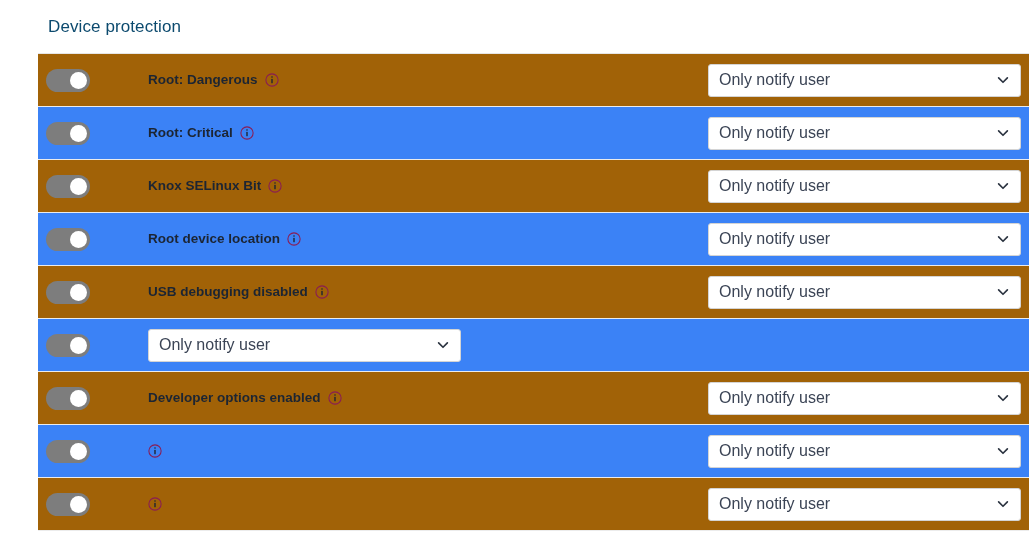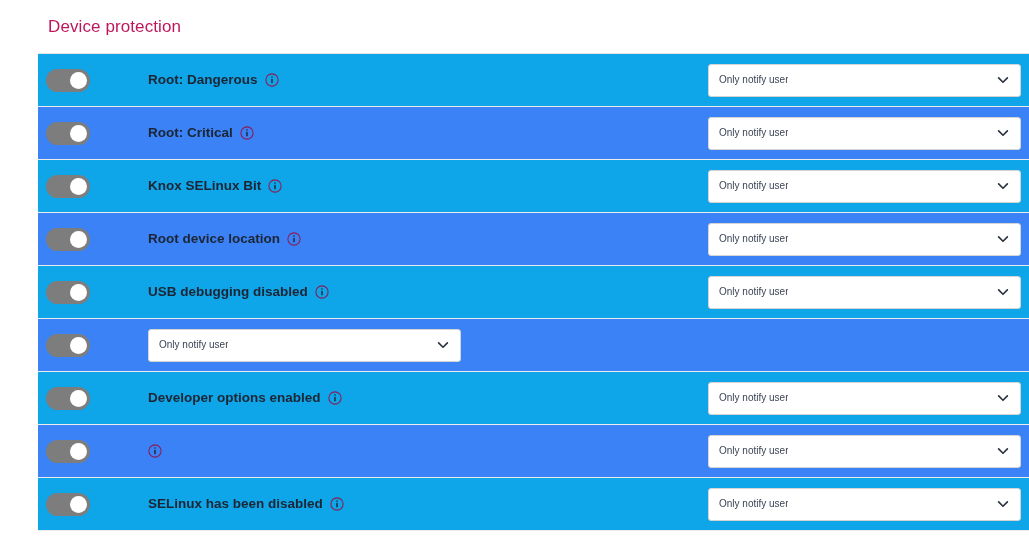--- a/index.html
+++ b/index.html
@@ -20,21 +20,21 @@
   }
 
   
   .section-header {
     padding: 16px 0 0 48px;
     height: 53px;
   }
   .section-title {
     font-size: 17px;
     font-weight: 400;
-    color: #be185d;
+    color: #0c4a6e;
     letter-spacing: 0.1px;
     line-height: 22px;
   }
   .header-divider {
     position: absolute;
     left: 38px;
     right: 0;
     top: 53px;
     height: 1px;
     background: #e6e6e6;
@@ -46,21 +46,21 @@
     top: 54px;
     left: 38px;
     right: 0;
   }
 
   .row {
     position: relative;
     height: 53px;
     display: flex;
     align-items: center;
-    background: #0ea5e9;
+    background: #a16207;
     border-bottom: 1px solid #ececec;
   }
   .row.alt {
     background: #3b82f6;
   }
 
   
   .toggle-cell {
     width: 110px;
     flex: 0 0 110px;
@@ -123,21 +123,21 @@
     width: 313px;
     height: 33px;
     background: #ffffff;
     border: 1px solid #d4d4d4;
     border-radius: 3px;
     display: flex;
     align-items: center;
     cursor: pointer;
   }
   .select-value {
-    font-size: 10px;
+    font-size: 16px;
     color: #3b4455;
     padding-left: 10px;
     line-height: 18px;
     white-space: nowrap;
     overflow: hidden;
   }
   .chevron {
     position: absolute;
     right: 10px;
     top: 50%;
@@ -355,21 +355,20 @@
     </div>
   </div>
 
   <div class="row">
     <div class="toggle-cell">
       <div class="toggle">
         <div class="knob"></div>
       </div>
     </div>
     <div class="label-cell">
-      <span class="row-label">SELinux has been disabled</span>
       <span class="info-icon-wrap">
         <svg class="info-icon" viewBox="0 0 16 16" aria-hidden="true">
           <circle cx="8" cy="8" r="7" fill="none" stroke="#8a1c54" stroke-width="1.2"></circle>
           <circle cx="8" cy="4.6" r="0.95" fill="#1c2533"></circle>
           <rect x="7.2" y="6.6" width="1.6" height="5.1" rx="0.7" fill="#1c2533"></rect>
         </svg>
       </span>
     </div>
     <div class="select-cell">
       <div class="select-box">

